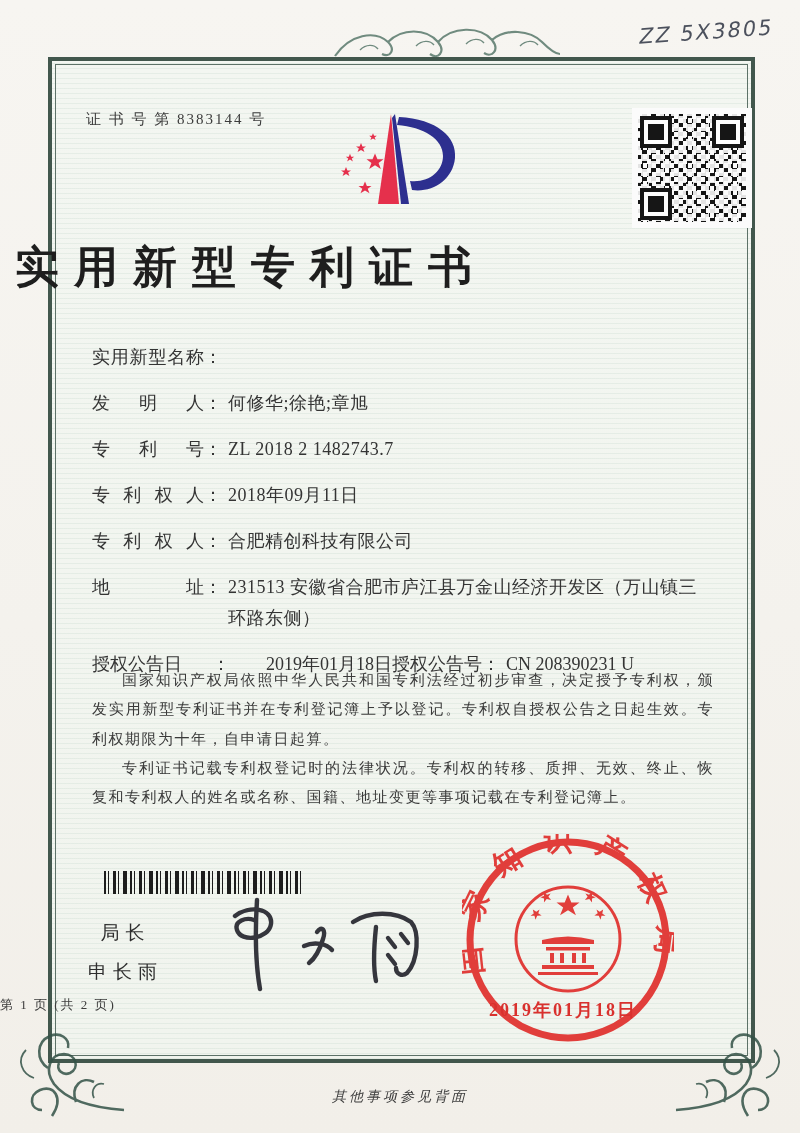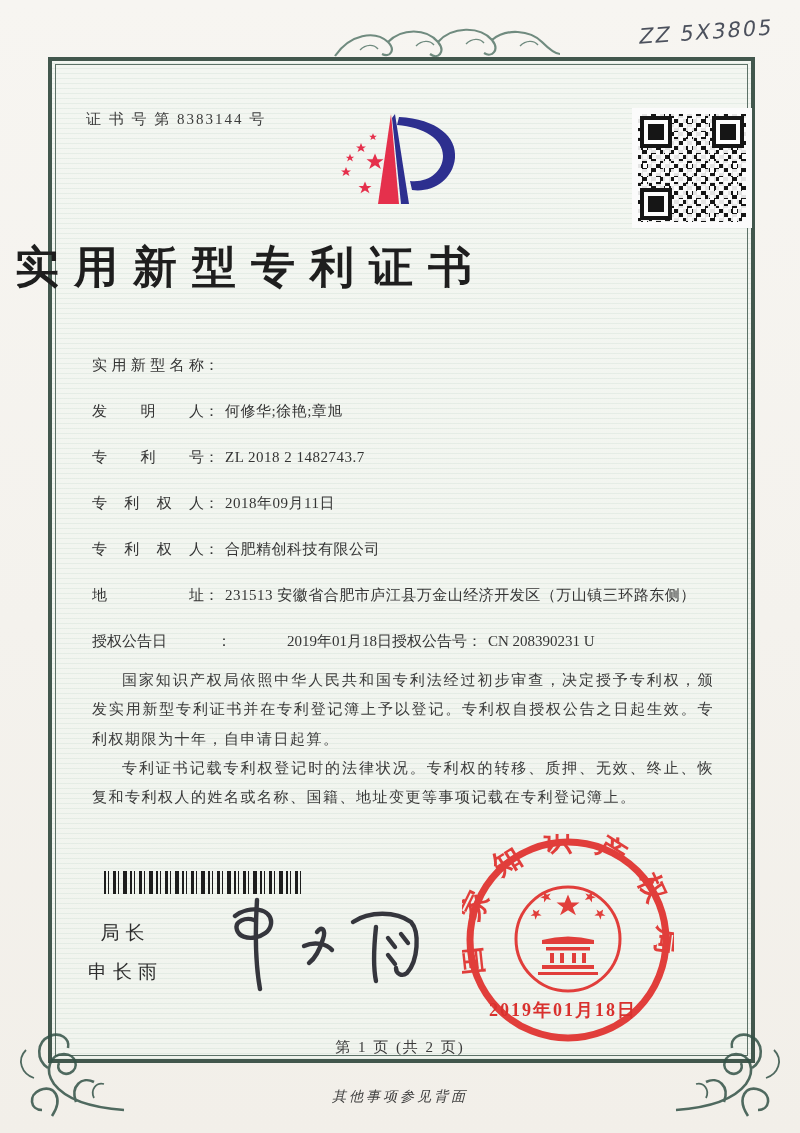--- a/index.html
+++ b/index.html
@@ -48,21 +48,21 @@
     box-shadow:0 0 0 6px #fbfbfb;
   }
   .fp{position:absolute;width:24px;height:24px;border:4px solid #161616;background:#fff;}
   .fp::after{content:"";position:absolute;inset:4px;background:#161616;}
   .fp.tl{left:2px;top:2px;} .fp.tr{right:2px;top:2px;} .fp.bl{left:2px;bottom:2px;}
   .title{
     position:absolute;left:0;top:238px;width:100%;
     text-align:left;font-size:44px;font-weight:600;color:#1e1e1e;
     letter-spacing:15px;text-indent:15px;
   }
-  .fields{position:absolute;left:92px;top:350px;width:625px;font-size:15px;color:#343434;}
+  .fields{position:absolute;left:92px;top:342px;width:625px;font-size:18px;color:#343434;}
   .field-row{display:flex;margin-bottom:15px;line-height:31px;}
   .field-label{
     display:inline-block;width:112px;
     text-align:justify;text-align-last:justify;
     flex:none;white-space:nowrap;
   }
   .field-colon{flex:none;margin-right:6px;}
   .field-value{flex:1;letter-spacing:0.5px;}
   .field-row.address .field-value{max-width:480px;}
   .field-row.grant{margin-top:2px;}
@@ -86,22 +86,22 @@
   }
   .signer{position:absolute;left:88px;top:920px;font-size:19px;color:#2e2e2e;letter-spacing:6px;}
   .signer div{margin-bottom:13px;text-align:center;}
   .signature{position:absolute;left:205px;top:882px;}
   .seal{position:absolute;left:462px;top:834px;opacity:0.93;}
   .seal-date{
     position:absolute;left:489px;top:998px;
     font-size:18px;color:#d9312e;letter-spacing:2px;font-weight:600;
   }
   .page-info{
-    position:absolute;left:0;top:1038px;width:100%;
-    text-align:center;font-size:15px;color:#3b3b3b;letter-spacing:2px;
+    position:absolute;left:0;top:996px;width:100%;
+    text-align:left;font-size:13px;color:#3b3b3b;letter-spacing:2px;
   }
   .back-note{
     position:absolute;left:0;top:1088px;width:100%;
     text-align:center;font-size:14px;color:#3d3d3d;letter-spacing:3px;
     font-style:italic;
   }
   .flourish{position:absolute;}
   .flourish.bl{left:6px;top:998px;}
   .flourish.br{right:6px;top:998px;transform:scaleX(-1);}
   .flourish.top{left:330px;top:16px;}

